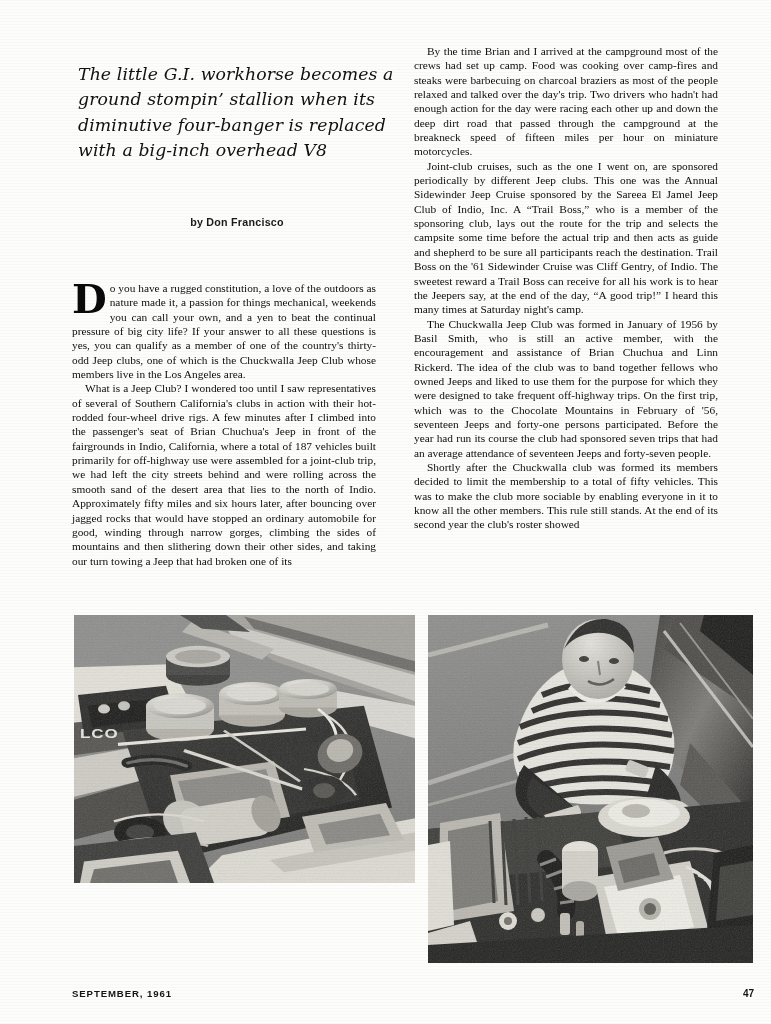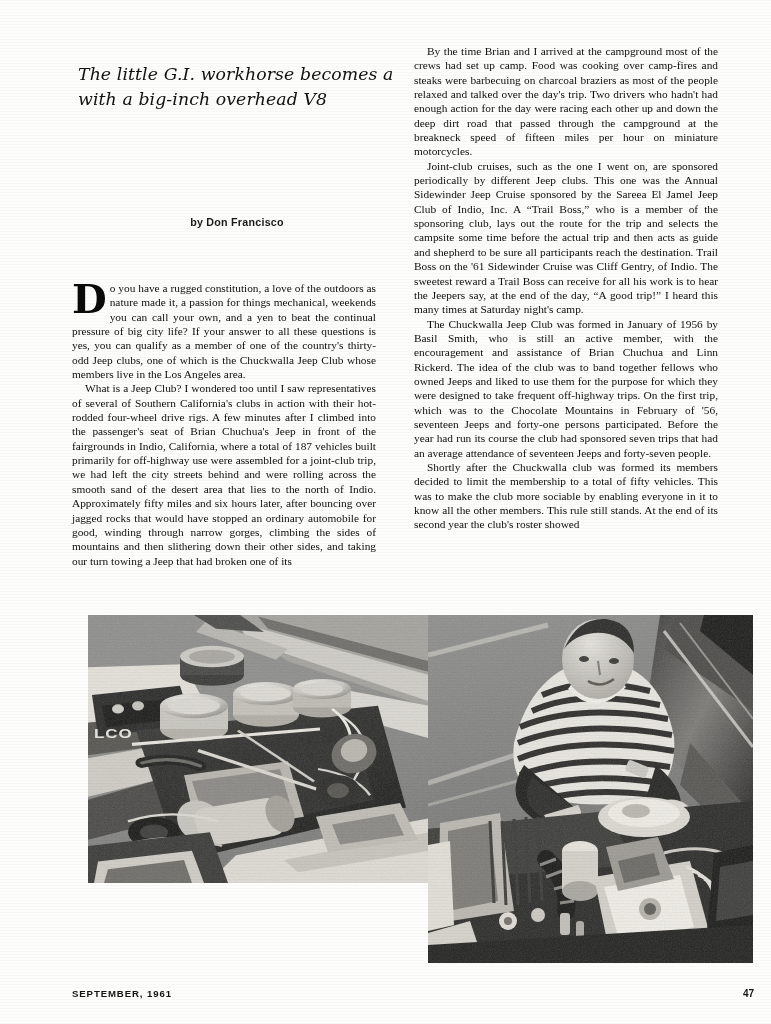--- a/index.html
+++ b/index.html
@@ -107,21 +107,20 @@
   .photo {
     position: absolute;
     overflow: hidden;
     background: #8b8b8b;
   }
   #photo-left {
     left: 74px;
     top: 615px;
     width: 341px;
     height: 268px;
-    margin-left: 14px;
   }
   #photo-right {
     left: 428px;
     top: 615px;
     width: 325px;
     height: 348px;
   }
   .photo svg { display: block; width: 100%; height: 100%; }
 
   
@@ -154,20 +153,22 @@
       repeating-linear-gradient(0deg, rgba(0,0,0,.5) 0 1px, rgba(0,0,0,0) 1px 3px);
   }
 </style>
 </head>
 <body>
 
 <div id="page">
 
   <div id="deck">
     <div class="deck-line">The little G.I. workhorse becomes a</div>
+    <div class="deck-line">ground stompin’ stallion when its</div>
+    <div class="deck-line">diminutive four-banger is replaced</div>
     <div class="deck-line">with a big-inch overhead V8</div>
   </div>
 
   <div id="byline">by Don Francisco</div>
 
   <div id="col-left" class="column">
     <p id="para-lead"><span id="dropcap">D</span><span>o you have a rugged constitution, a love of the outdoors as nature made it, a passion for things mechanical, weekends you can call your own, and a yen to beat the continual pressure of big city life? If your answer to all these questions is yes, you can qualify as a member of one of the country's thirty-odd Jeep clubs, one of which is the Chuckwalla Jeep Club whose members live in the Los Angeles area.</span></p>
     <p>What is a Jeep Club? I wondered too until I saw representatives of several of Southern California's clubs in action with their hot-rodded four-wheel drive rigs. A few minutes after I climbed into the passenger's seat of Brian Chuchua's Jeep in front of the fairgrounds in Indio, California, where a total of 187 vehicles built primarily for off-highway use were assembled for a joint-club trip, we had left the city streets behind and were rolling across the smooth sand of the desert area that lies to the north of Indio. Approximately fifty miles and six hours later, after bouncing over jagged rocks that would have stopped an ordinary automobile for good, winding through narrow gorges, climbing the sides of mountains and then slithering down their other sides, and taking our turn towing a Jeep that had broken one of its</p>
   </div>
 

